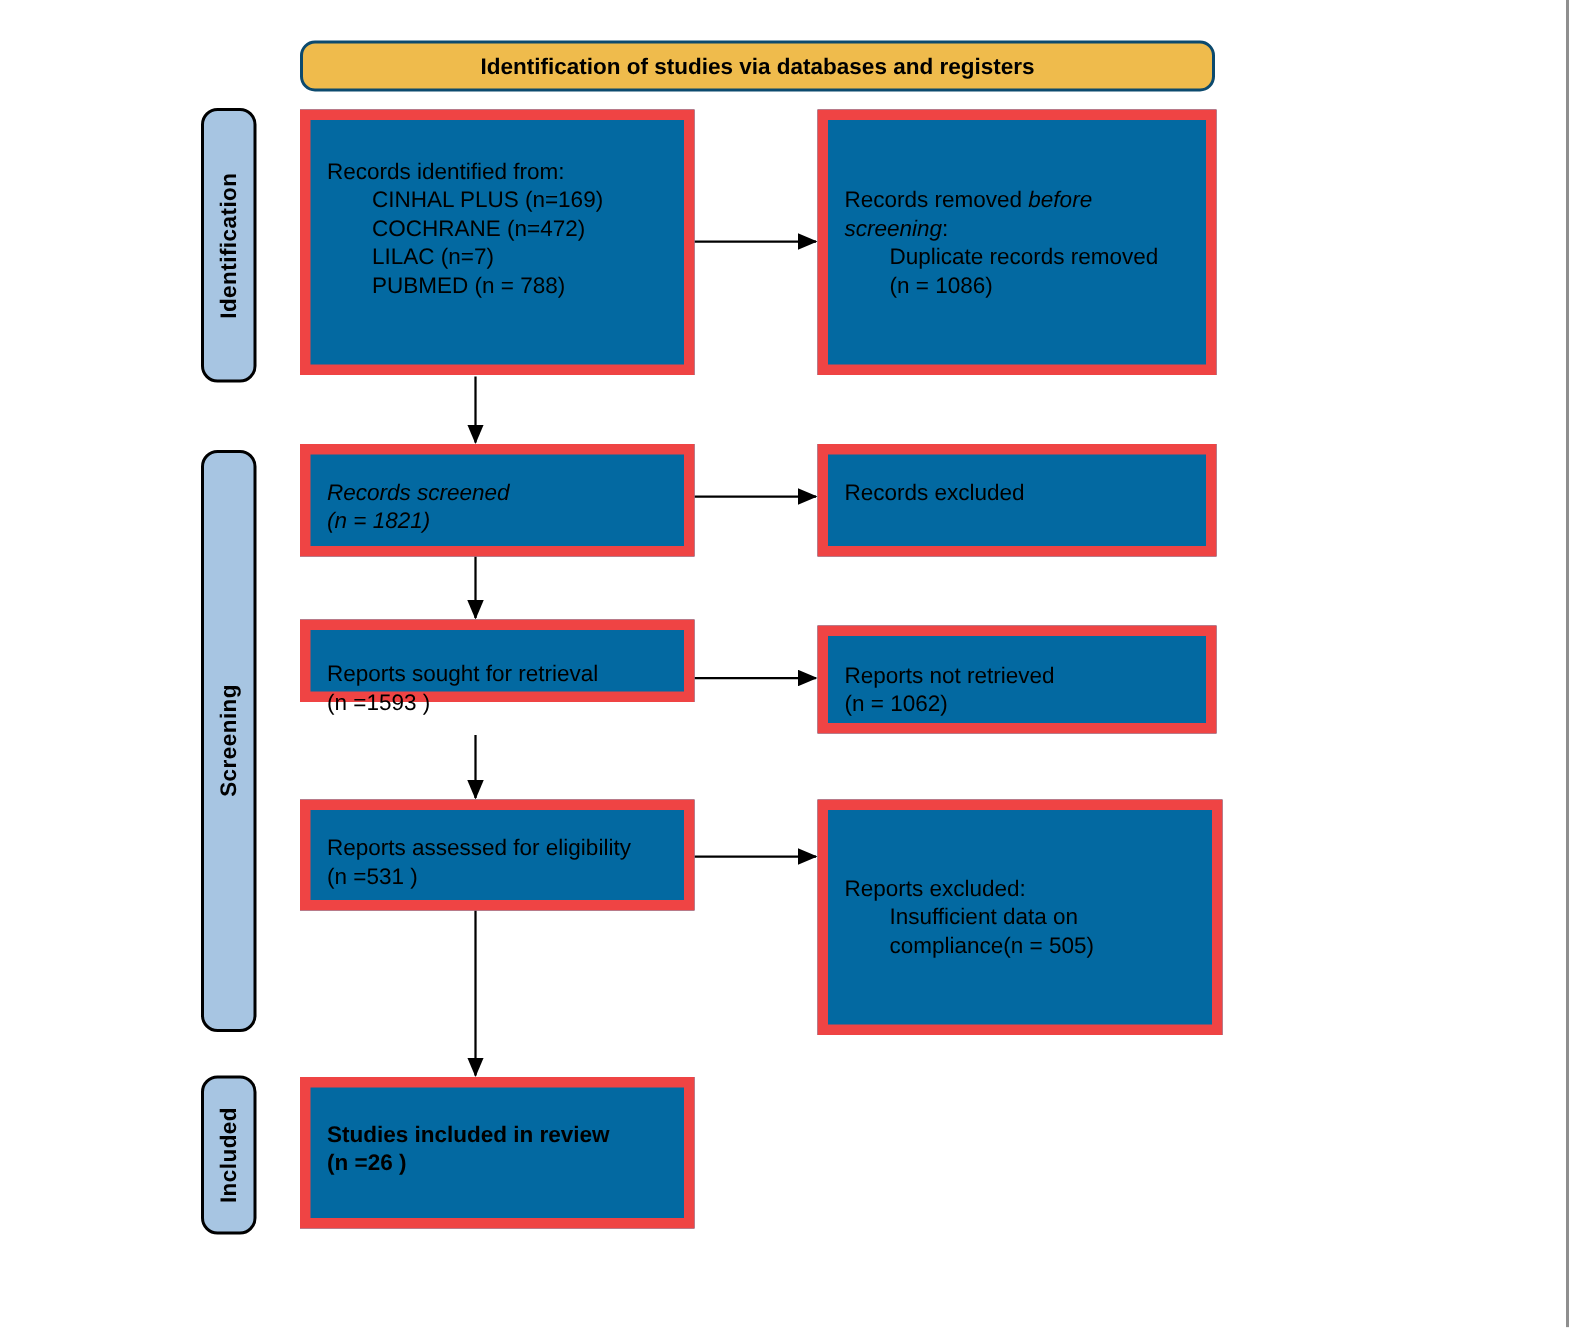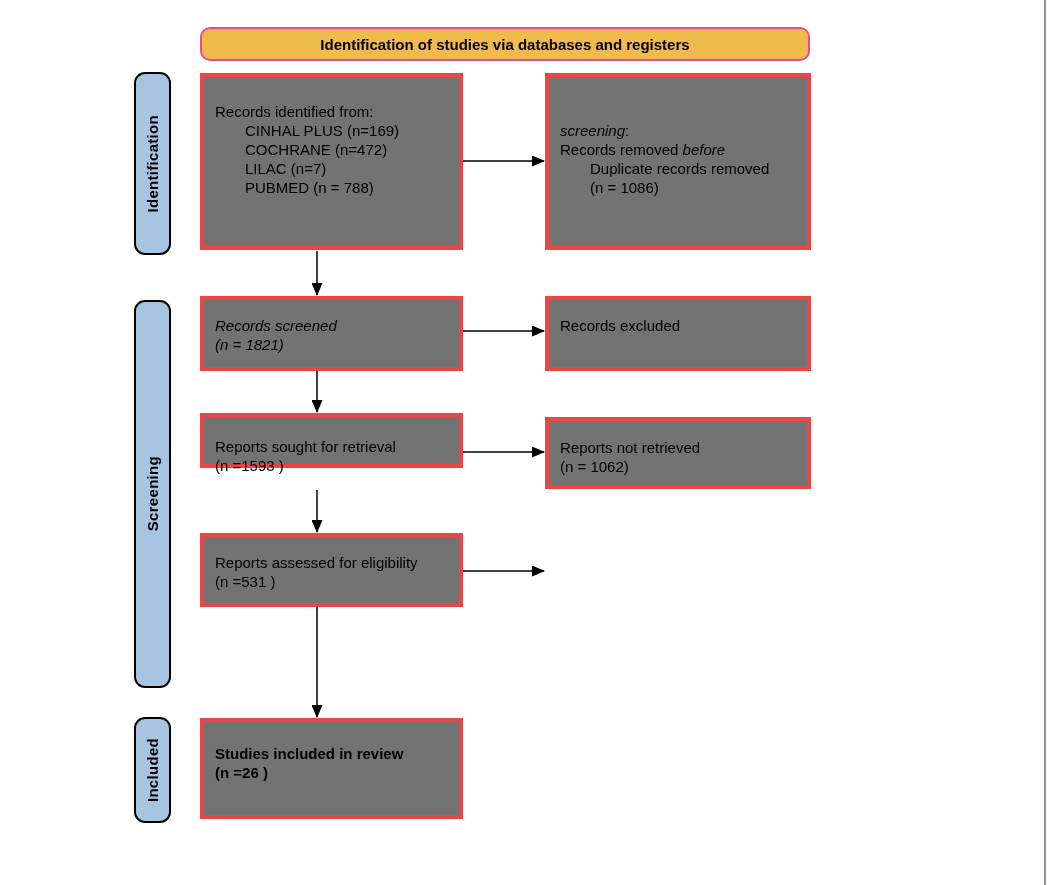--- a/index.html
+++ b/index.html
@@ -14,21 +14,21 @@
     color: #000;
     overflow: hidden;
   }
 
   
   .banner {
     position: absolute;
     left: 200px; top: 27px;
     width: 610px; height: 34px;
     background: #EFBB4C;
-    border: 2px solid #ec4899;
+    border: 2px solid #0c4a6e;
     border-radius: 10px;
     box-sizing: border-box;
     display: flex; align-items: center; justify-content: center;
     font-weight: bold;
   }
 
   
   .stage {
     position: absolute;
     left: 134px;
@@ -46,22 +46,22 @@
     white-space: nowrap;
     letter-spacing: 0.3px;
   }
   .stage-identification { top: 72px;  height: 183px; }
   .stage-screening      { top: 300px; height: 388px; }
   .stage-included       { top: 717px; height: 106px; }
 
   
   .box {
     position: absolute;
-    background: #737373;
-    border: 4px solid #ef4444;
+    background: #0369a1;
+    border: 7px solid #ef4444;
     box-sizing: border-box;
   }
   .box .indent { padding-left: 30px; }
   .it { font-style: italic; }
 
   .box-identified       { left: 200px; top: 73px;  width: 263px; height: 177px; padding: 25px 8px 0 11px; }
   .box-removed          { left: 545px; top: 73px;  width: 266px; height: 177px; padding: 44px 8px 0 11px; }
   .box-screened         { left: 200px; top: 296px; width: 263px; height: 75px;  padding: 16px 8px 0 11px; font-style: italic; }
   .box-records-excluded { left: 545px; top: 296px; width: 266px; height: 75px;  padding: 16px 8px 0 11px; }
   .box-sought           { left: 200px; top: 413px; width: 263px; height: 55px;  padding: 20px 8px 0 11px; }
@@ -124,22 +124,22 @@
 
   <div class="box box-identified">
     <div>Records identified from:</div>
     <div class="indent">CINHAL PLUS (n=169)</div>
     <div class="indent">COCHRANE (n=472)</div>
     <div class="indent">LILAC (n=7)</div>
     <div class="indent">PUBMED (n = 788)</div>
   </div>
 
   <div class="box box-removed">
+    <div><span>Records removed </span><span class="it">before</span></div>
     <div><span class="it">screening</span><span>:</span></div>
-    <div><span>Records removed </span><span class="it">before</span></div>
     <div class="indent">Duplicate records removed</div>
     <div class="indent">(n = 1086)</div>
   </div>
 
   <div class="box box-screened">
     <div>Records screened</div>
     <div>(n = 1821)</div>
   </div>
 
   <div class="box box-records-excluded">
@@ -154,20 +154,25 @@
   <div class="box box-not-retrieved">
     <div>Reports not retrieved</div>
     <div>(n = 1062)</div>
   </div>
 
   <div class="box box-assessed">
     <div>Reports assessed for eligibility</div>
     <div>(n =531 )</div>
   </div>
 
+  <div class="box box-reports-excluded">
+    <div>Reports excluded:</div>
+    <div class="indent">Insufficient data on</div>
+    <div class="indent">compliance(n = 505)</div>
+  </div>
 
   <div class="box box-included">
     <div>Studies included in review</div>
     <div>(n =26 )</div>
   </div>
 
   <div class="page-edge"></div>
 
 </div>
 

